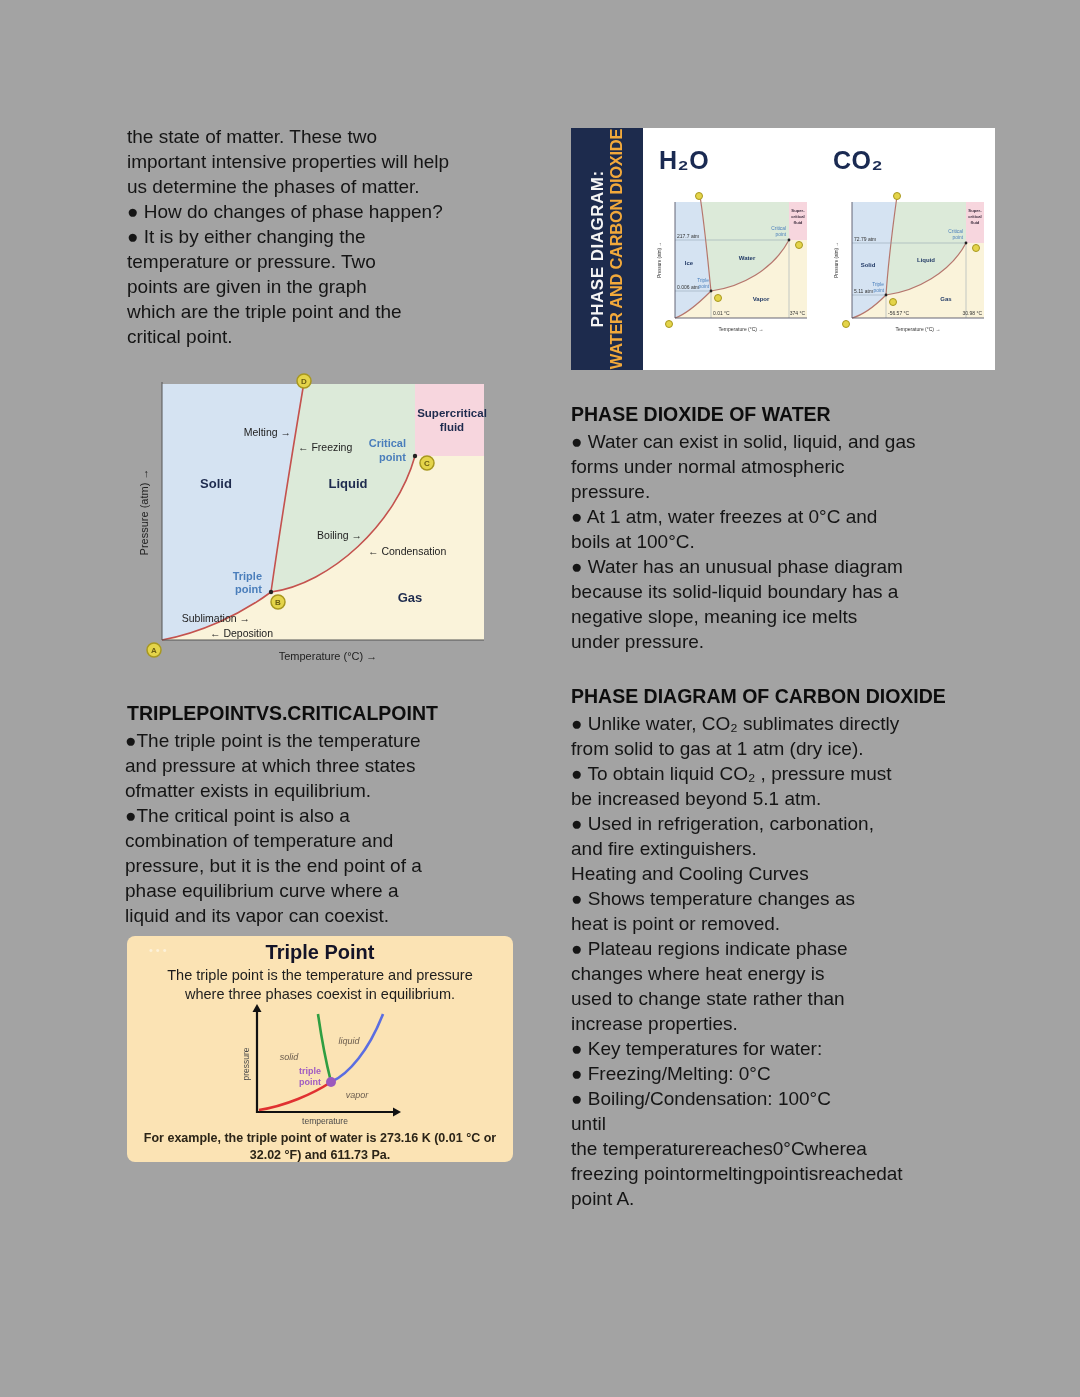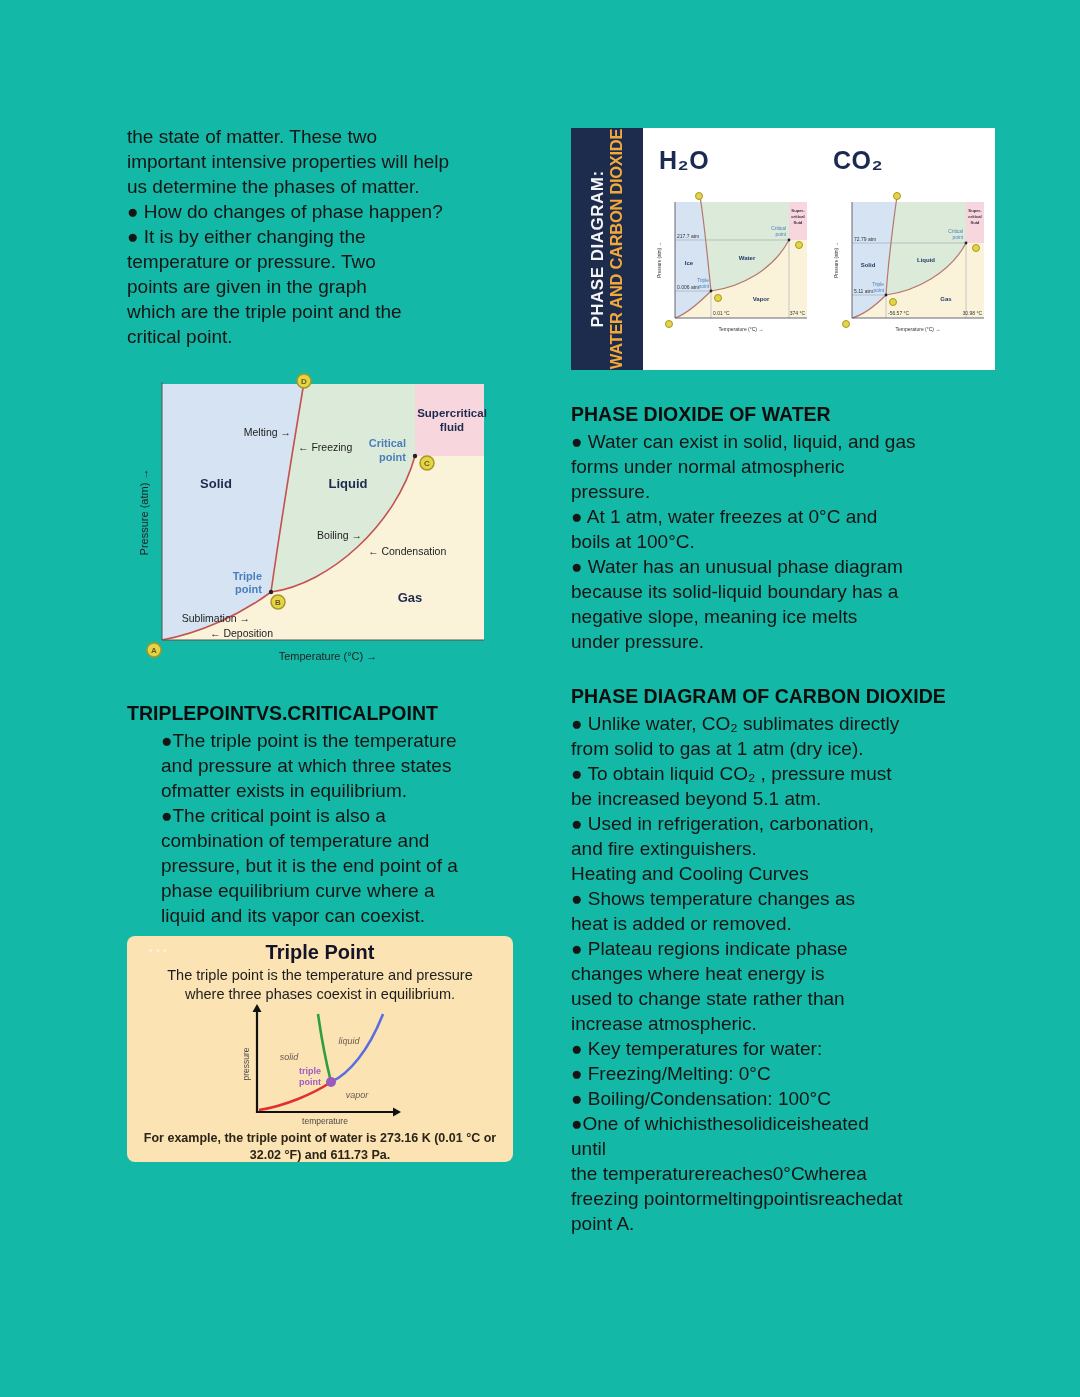--- a/index.html
+++ b/index.html
@@ -1,16 +1,16 @@
 <!DOCTYPE html>
 <html><head>
 <meta charset="utf-8">
 <style>
   html,body{margin:0;padding:0;background:#fff;}
-  .page{position:relative;width:1080px;height:1397px;background:#14b8a6;overflow:hidden;
+  .page{position:relative;width:1080px;height:1397px;background:#a3a3a3;overflow:hidden;
         font-family:"Liberation Sans","DejaVu Sans",sans-serif;color:#111;}
   .tl{font-size:19px;line-height:25px;white-space:nowrap;color:#151515;}
   .heading{font-size:19.5px;font-weight:bold;white-space:nowrap;color:#0d0d0d;}
   .abs{position:absolute;}
 
   
   .tp-card{position:absolute;left:127px;top:936px;width:386px;height:226px;
            background:#fbe3b4;border-radius:8px;}
   .tp-dots{position:absolute;left:22px;top:8px;color:#fdf2da;font-size:11px;letter-spacing:3px;}
   .tp-title{position:absolute;top:5px;left:0;width:100%;text-align:center;
@@ -101,21 +101,21 @@
         <circle cx="16" cy="278" r="7" fill="#e4d44a" stroke="#a8981f" stroke-width="1.5"></circle>
         <text x="16" y="281" text-anchor="middle" font-size="8" font-weight="bold" fill="#6b5e12">A</text>
       </g>
 
       <text x="10" y="140" text-anchor="middle" font-size="11" fill="#222" transform="rotate(-90 10 140)">Pressure (atm) →</text>
       <text x="190" y="288" text-anchor="middle" font-size="11" fill="#222">Temperature (°C) →</text>
     </svg>
   </div>
 
   <div class="heading abs" style="left:127px;top:702px;">TRIPLEPOINTVS.CRITICALPOINT</div>
-  <div class="abs" style="left:125px;top:728px;margin-left:36px;">
+  <div class="abs" style="left:125px;top:728px;">
     <div class="tl">●The triple point is the temperature</div>
     <div class="tl">and pressure at which three states</div>
     <div class="tl">ofmatter exists in equilibrium.</div>
     <div class="tl">●The critical point is also a</div>
     <div class="tl">combination of temperature and</div>
     <div class="tl">pressure, but it is the end point of a</div>
     <div class="tl">phase equilibrium curve where a</div>
     <div class="tl">liquid and its vapor can coexist.</div>
   </div>
 
@@ -243,28 +243,27 @@
   <div class="heading abs" style="left:571px;top:685px;">PHASE DIAGRAM OF CARBON DIOXIDE</div>
   <div class="abs" style="left:571px;top:711px;">
     <div class="tl">● Unlike water, CO₂ sublimates directly</div>
     <div class="tl">from solid to gas at 1 atm (dry ice).</div>
     <div class="tl">● To obtain liquid CO₂ , pressure must</div>
     <div class="tl">be increased beyond 5.1 atm.</div>
     <div class="tl">● Used in refrigeration, carbonation,</div>
     <div class="tl">and fire extinguishers.</div>
     <div class="tl">Heating and Cooling Curves</div>
     <div class="tl">● Shows temperature changes as</div>
-    <div class="tl">heat is added or removed.</div>
+    <div class="tl">heat is point or removed.</div>
     <div class="tl">● Plateau regions indicate phase</div>
     <div class="tl">changes where heat energy is</div>
     <div class="tl">used to change state rather than</div>
-    <div class="tl">increase atmospheric.</div>
+    <div class="tl">increase properties.</div>
     <div class="tl">● Key temperatures for water:</div>
     <div class="tl">● Freezing/Melting: 0°C</div>
     <div class="tl">● Boiling/Condensation: 100°C</div>
-    <div class="tl">●One of whichisthesolidiceisheated</div>
     <div class="tl">until</div>
     <div class="tl">the temperaturereaches0°Cwherea</div>
     <div class="tl">freezing pointormeltingpointisreachedat</div>
     <div class="tl">point A.</div>
   </div>
 
 </div>
 
 </body></html>

